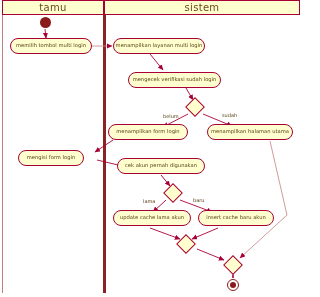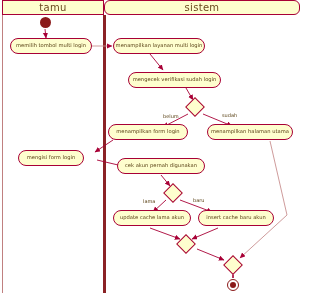--- a/index.html
+++ b/index.html
@@ -23,21 +23,21 @@
   svg.flow{position:absolute;left:0;top:0;width:302px;height:297px;overflow:visible;}
 </style>
 </head>
 <body>
 
 <div id="canvas">
 
   <div class="lane-header" style="left:2px;width:102px;">
     <span>tamu</span>
   </div>
-  <div class="lane-header" style="left:104px;width:196px;border-radius:6px;">
+  <div class="lane-header" style="left:104px;width:196px;">
     <span>sistem</span>
   </div>
 
   <div class="lane-divider" style="left:103px;top:15px;width:2.5px;height:278px;"></div>
   <div class="lane-divider" style="left:2px;top:15px;width:1px;height:278px;background:#C08080;"></div>
 
   <svg class="flow" viewBox="0 0 302 297">
     <defs>
       <marker id="ah" markerWidth="7" markerHeight="7" refX="5.2" refY="2.6" orient="auto" markerUnits="userSpaceOnUse">
         <path d="M0,0 L5.6,2.6 L0,5.2 z" fill="#A80036"></path>

